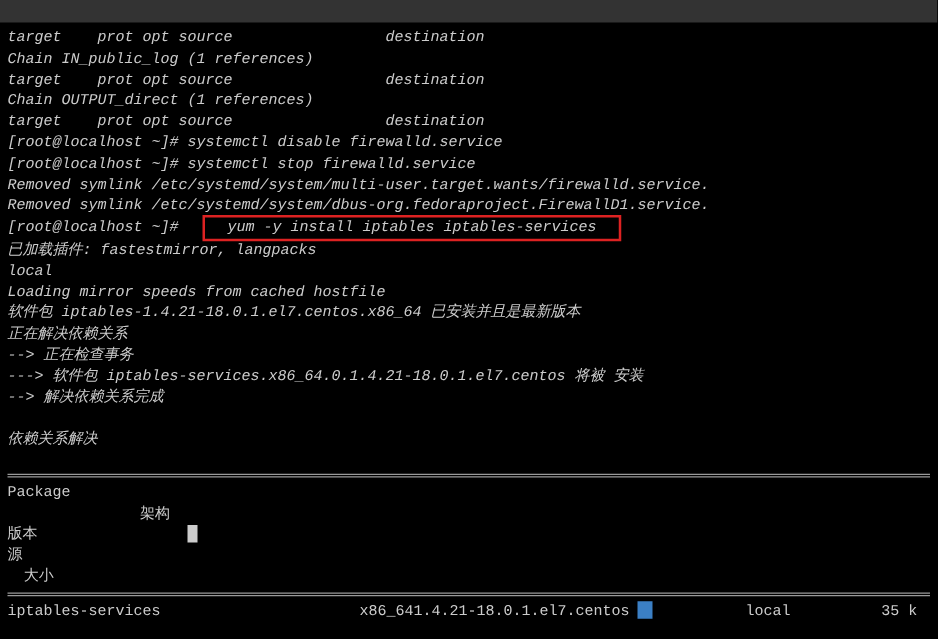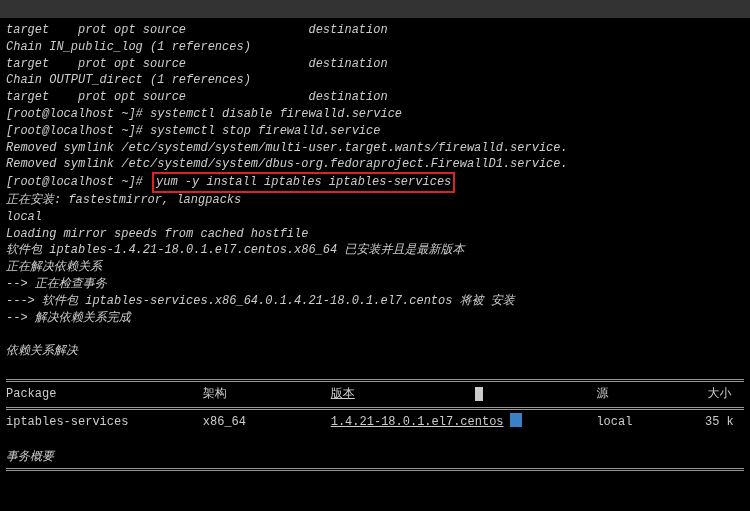--- a/index.html
+++ b/index.html
@@ -21,45 +21,46 @@
       margin: -4px -6px 4px -6px;
       font-size: 11px;
       height: 18px;
       display: flex;
       align-items: center;
     }
     .line { white-space: pre; font-style: italic; }
     .highlight-box {
       display: inline-block;
       border: 2px solid #d22;
-      padding: 0 2px;
-      margin: -1px 2px;
+      padding: 0 18px;
+      margin: -1px 12px;
     }
     .right-info {
       display: inline-block;
       float: right;
       margin-right: 20px;
     }
     .sep-double {
       border-top: 1px solid #999;
       border-bottom: 1px solid #999;
       height: 3px;
       margin: 2px 0;
     }
     .table-header {
       display: flex;
       padding: 2px 0;
+      flex-direction: column;
     }
     .table-row {
       display: flex;
       padding: 2px 0;
     }
     .col-pkg { width: 200px; }
-    .col-arch { width: 130px; }
-    .col-ver { width: 270px; text-decoration: underline; }
+    .col-arch { width: 130px; text-align: right; }
+    .col-ver { width: 270px; }
     .col-repo { width: 100px; }
     .col-size { width: 50px; text-align: center; }
     .cursor {
       display: inline-block;
       width: 8px;
       height: 14px;
       background: #ccc;
       vertical-align: middle;
     }
     .cursor-blue {
@@ -83,21 +84,21 @@
   <div class="line">Chain IN_public_log (1 references)</div>
   <div class="line">target    prot opt source                 destination</div>
   <div class="line"></div>
   <div class="line">Chain OUTPUT_direct (1 references)</div>
   <div class="line">target    prot opt source                 destination</div>
   <div class="line">[root@localhost ~]# systemctl disable firewalld.service</div>
   <div class="line">[root@localhost ~]# systemctl stop firewalld.service</div>
   <div class="line">Removed symlink /etc/systemd/system/multi-user.target.wants/firewalld.service.</div>
   <div class="line">Removed symlink /etc/systemd/system/dbus-org.fedoraproject.FirewallD1.service.</div>
   <div class="line"><span>[root@localhost ~]# </span><span class="highlight-box">yum -y install iptables iptables-services</span></div>
-  <div class="line">正在安装: fastestmirror, langpacks</div>
+  <div class="line">已加载插件: fastestmirror, langpacks</div>
   <div class="line"><span>local</span></div>
   <div class="line">Loading mirror speeds from cached hostfile</div>
   <div class="line">软件包 iptables-1.4.21-18.0.1.el7.centos.x86_64 已安装并且是最新版本</div>
   <div class="line">正在解决依赖关系</div>
   <div class="line">--&gt; 正在检查事务</div>
   <div class="line">---&gt; 软件包 iptables-services.x86_64.0.1.4.21-18.0.1.el7.centos 将被 安装</div>
   <div class="line">--&gt; 解决依赖关系完成</div>
   <div class="line">&nbsp;</div>
   <div class="line">依赖关系解决</div>
   <div class="line">&nbsp;</div>

